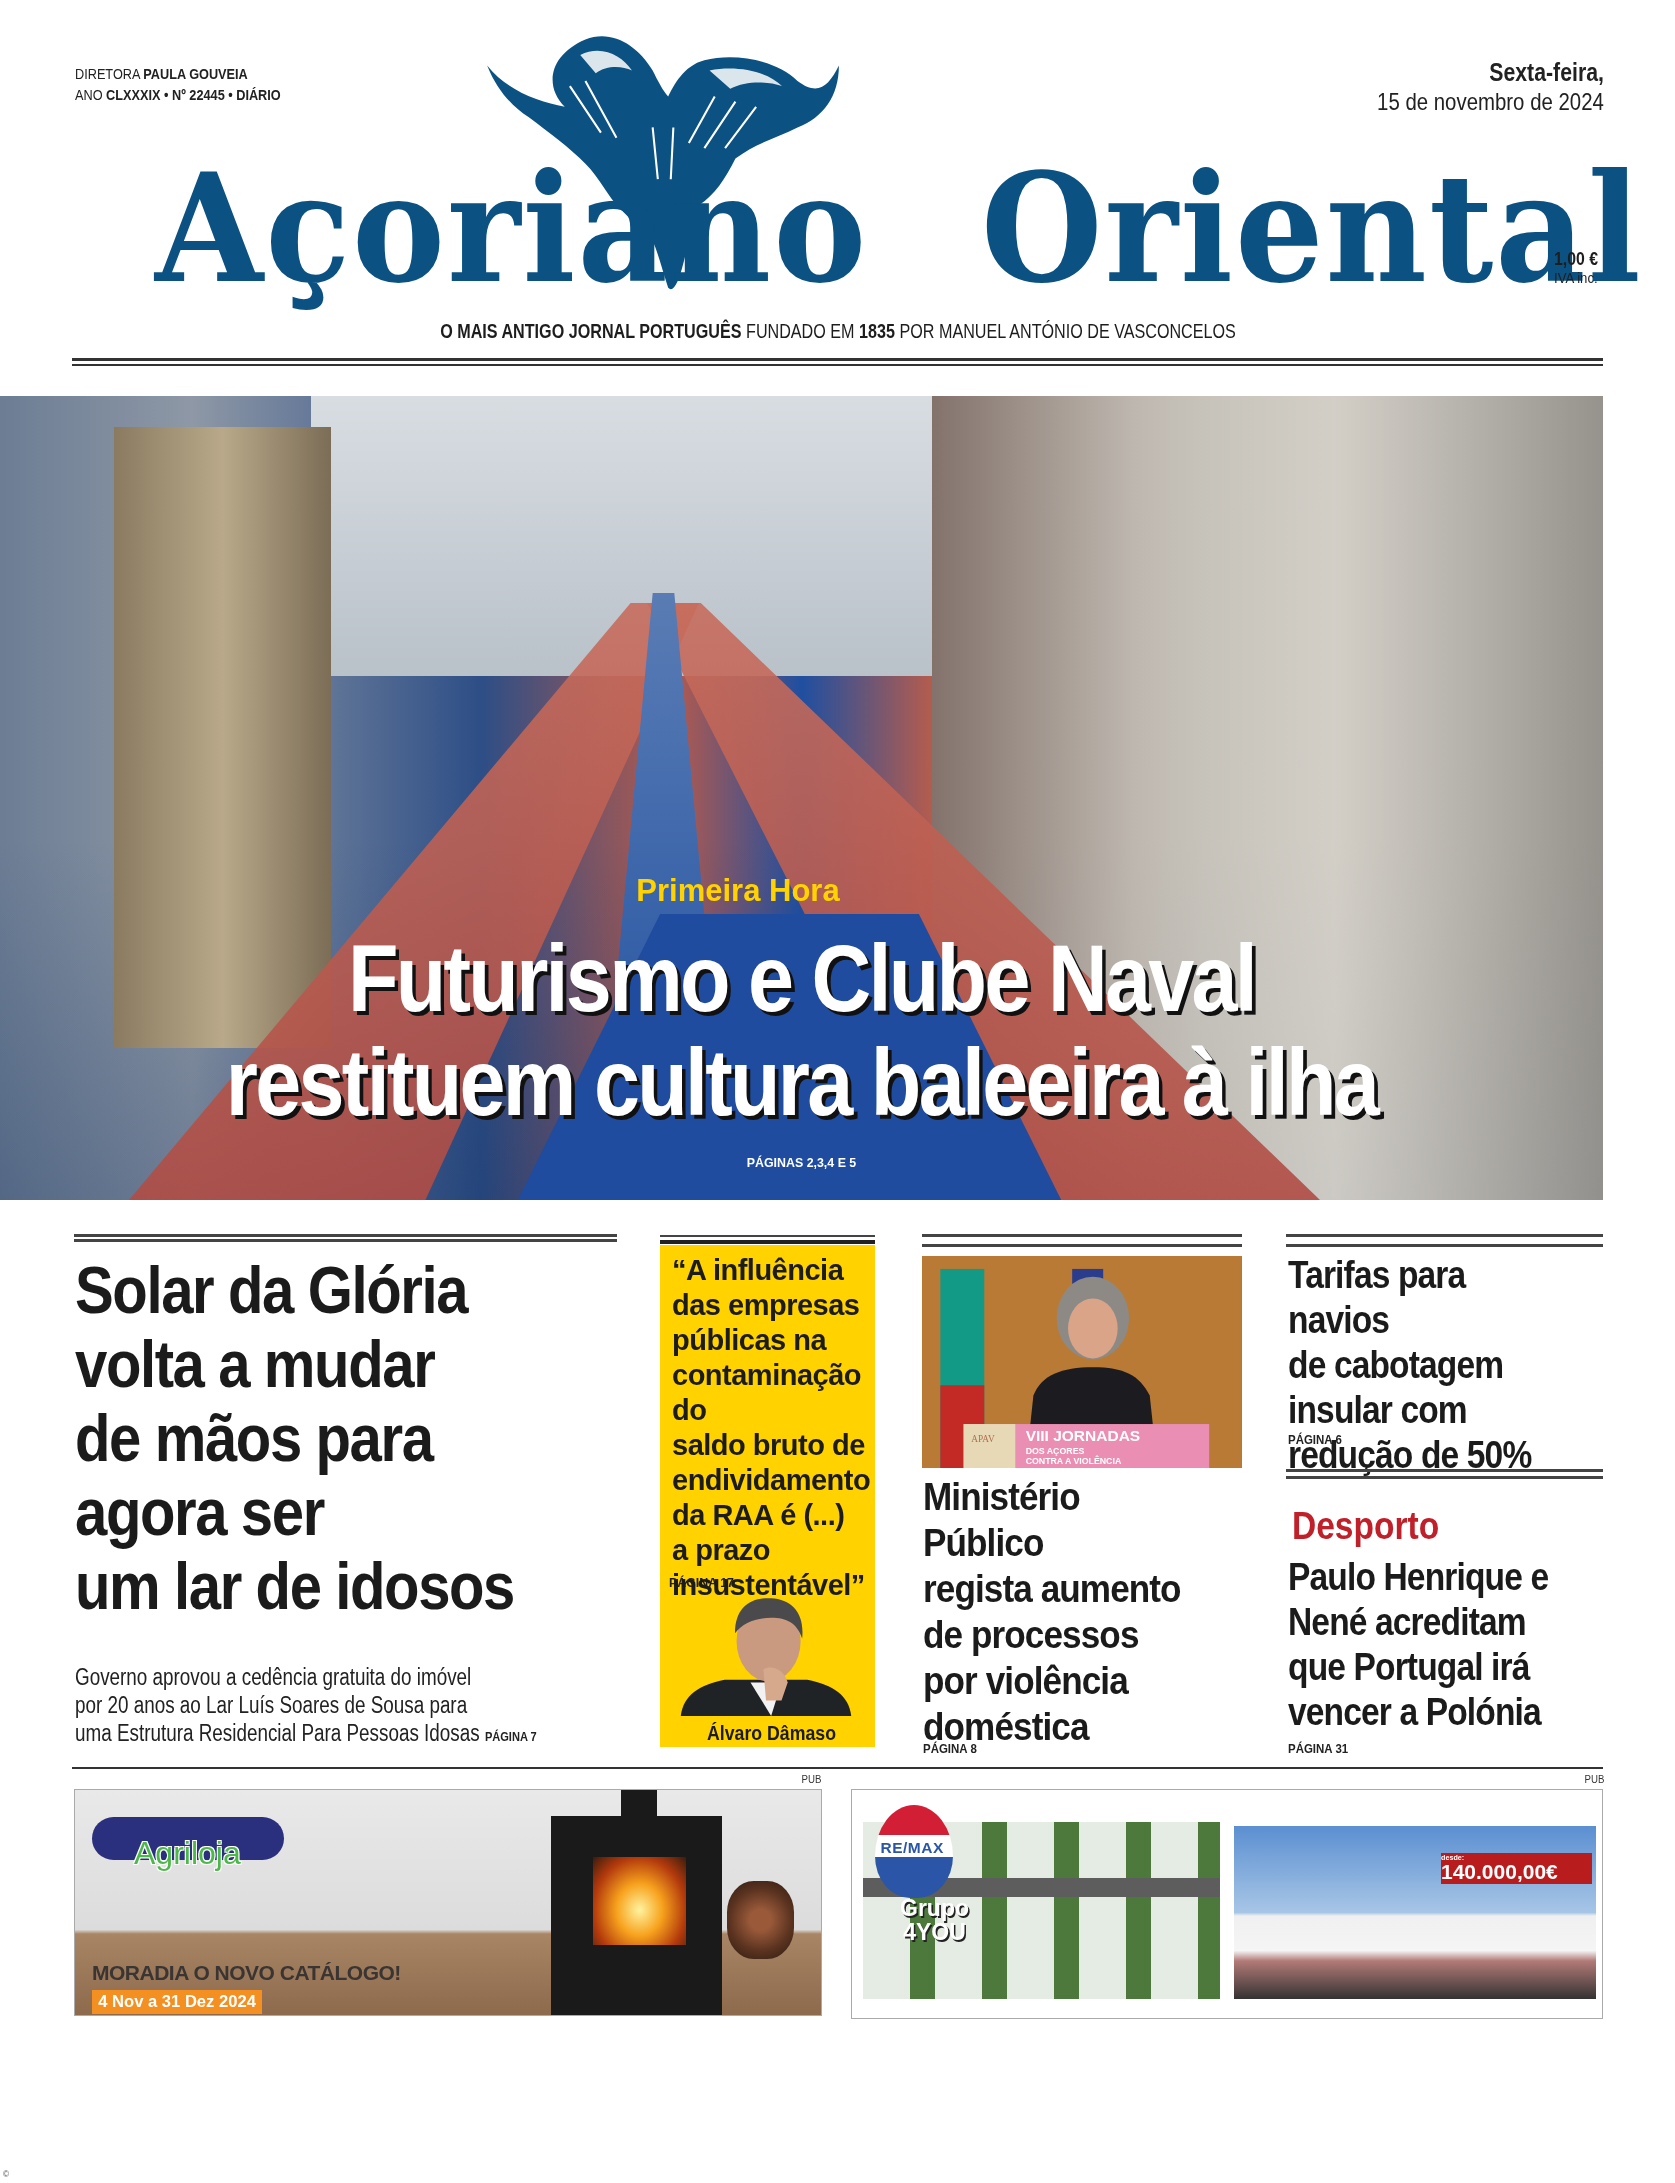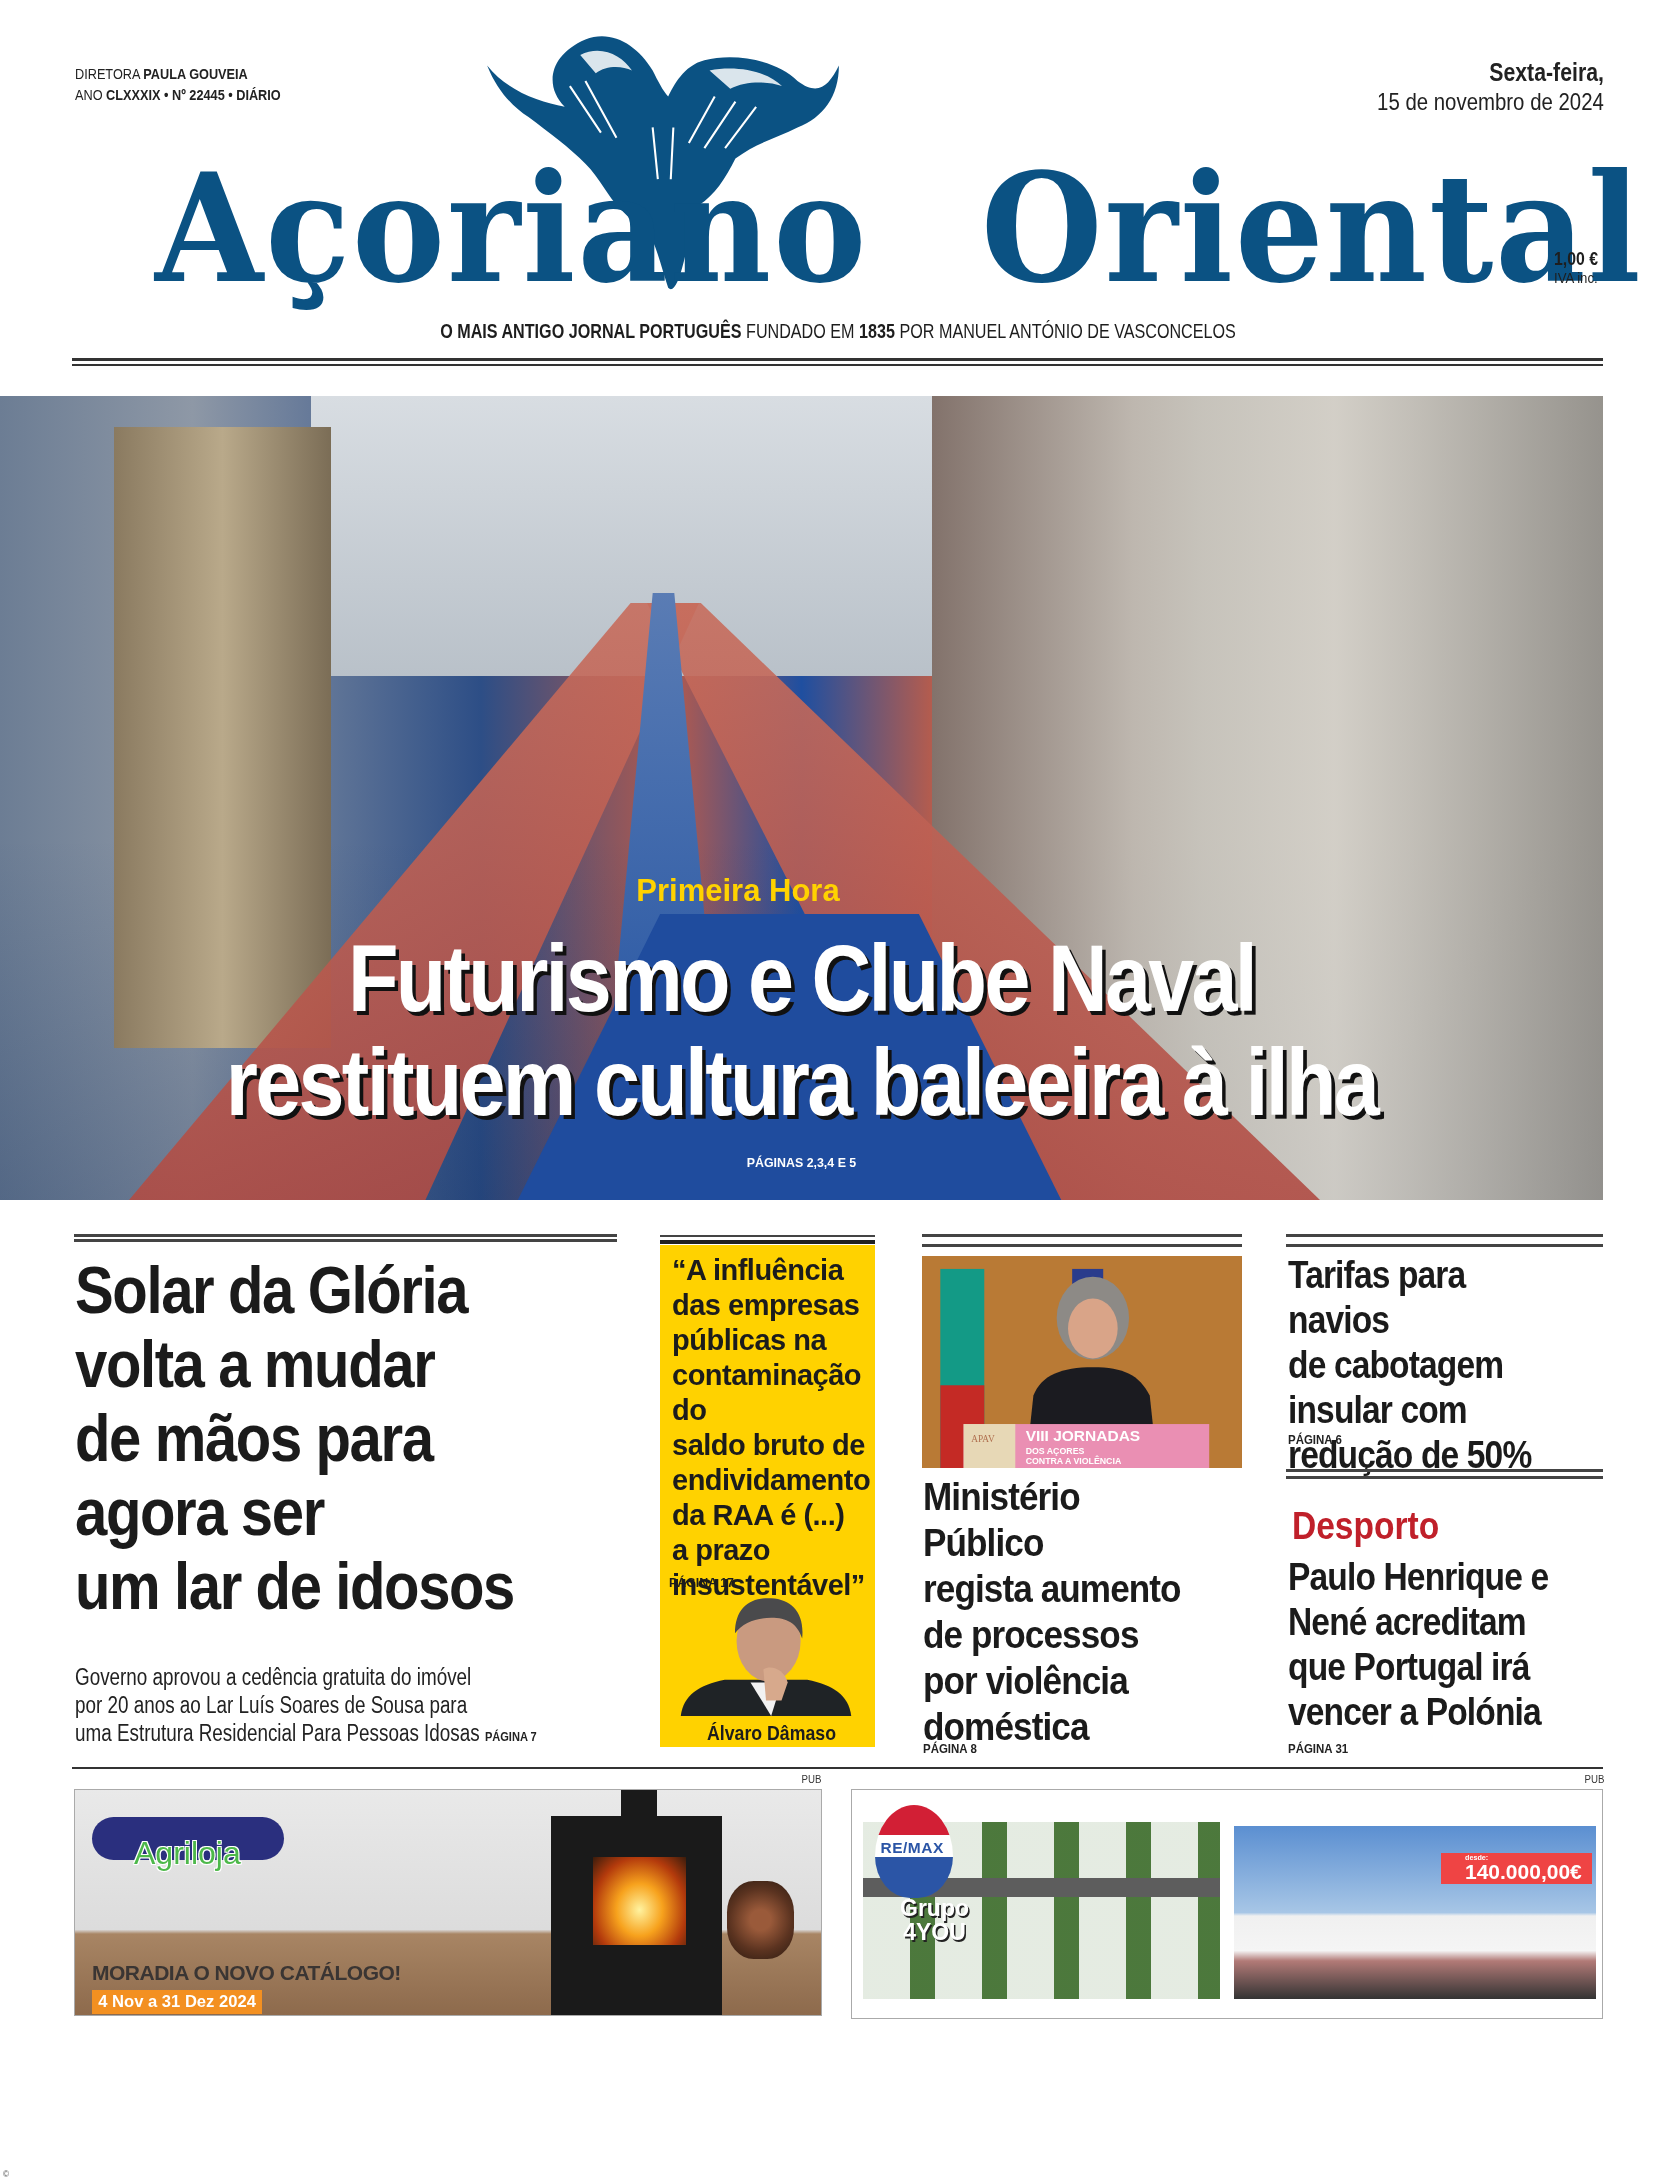--- a/index.html
+++ b/index.html
@@ -90,21 +90,21 @@
   
   .ad2 { left: 851px; top: 1789px; width: 752px; height: 230px; border: 1px solid #aaa; overflow: hidden; background: #fff; }
   .ad2 .aerial { position: absolute; left: 11.4px; top: 32px; width: 357px; height: 177px; background:
       repeating-linear-gradient(90deg, rgba(255,255,255,0.85) 0 47px, rgba(76,120,60,0.9) 47px 72px),
       #4f7d3e; }
   .ad2 .aerial-road { position: absolute; left: 11.4px; top: 88px; width: 357px; height: 18.6px; background: #5d5d5d; }
   .ad2 .street { position: absolute; left: 382px; top: 36px; width: 362px; height: 173px; background: linear-gradient(180deg,#5b8fd1 0%,#a7c6e6 50%,#f0f0f0 52%,#f5f5f5 72%,#b27a77 78%,#333 100%); }
   .ad2 .balloon { position: absolute; left: 23px; top: 14.5px; width: 78px; height: 93px; border-radius: 50% 50% 45% 45% / 55% 55% 45% 45%; background: linear-gradient(180deg,#d21f35 0 32%,#ffffff 32% 56%,#2b55a6 56% 100%); }
   .ad2 .remax { position: absolute; left: 28.5px; top: 49px; font-size: 15.5px; font-weight: 700; color: #2b55a6; letter-spacing: 0.5px; }
   .ad2 .grupo { position: absolute; left: 21px; top: 106px; font-size: 23px; line-height: 24px; font-weight: 700; color: #fff; text-align: center; text-shadow: 1.6px 1.6px 0 #222; width: 83px; margin-left: 20px; }
-  .ad2 .price-tag { position: absolute; left: 589px; top: 63px; width: 151px; height: 31px; background: #ef4444; color: #fff; padding: 1px 24px; }
+  .ad2 .price-tag { position: absolute; left: 589px; top: 63px; width: 151px; height: 31px; background: #b91c1c; color: #fff; padding: 1px 0; }
   .ad2 .price-tag .desde { font-size: 7.2px; font-weight: 700; display: block; line-height: 7.2px; }
   .ad2 .price-tag .val { font-size: 21px; font-weight: 700; line-height: 22px; }
   .ad2 .band { position: absolute; left: 0; top: 229px; width: 489px; height: 68px; background: #2556a8; color: #fff; text-align: center; }
   .ad2 .band .l1 { font-size: 21px; font-weight: 700; line-height: 24px; margin-top: 4.1px; transform: scaleX(0.85); }
   .ad2 .band .l2 { font-size: 13.5px; font-weight: 700; line-height: 17.6px; transform: scaleX(0.82); }
   .ad2 .band .l3 { font-size: 17.6px; font-weight: 700; line-height: 21px; transform: scaleX(0.85); }
   .ad2 .lic { position: absolute; left: 461px; top: 232px; width: 31px; height: 65px; writing-mode: vertical-rl; transform: rotate(180deg); color: #fff; font-size: 9.3px; font-weight: 700; text-align: center; }
   .ad2 .phone { position: absolute; left: 497px; top: 228px; width: 254px; text-align: center; font-size: 42px; line-height: 47px; font-weight: 700; color: #2458ad; transform: scaleX(0.8); }
   .ad2 .email { position: absolute; left: 497px; top: 272px; width: 254px; text-align: center; font-size: 27px; line-height: 29px; font-weight: 700; color: #2458ad; transform: scaleX(0.82); }
 

